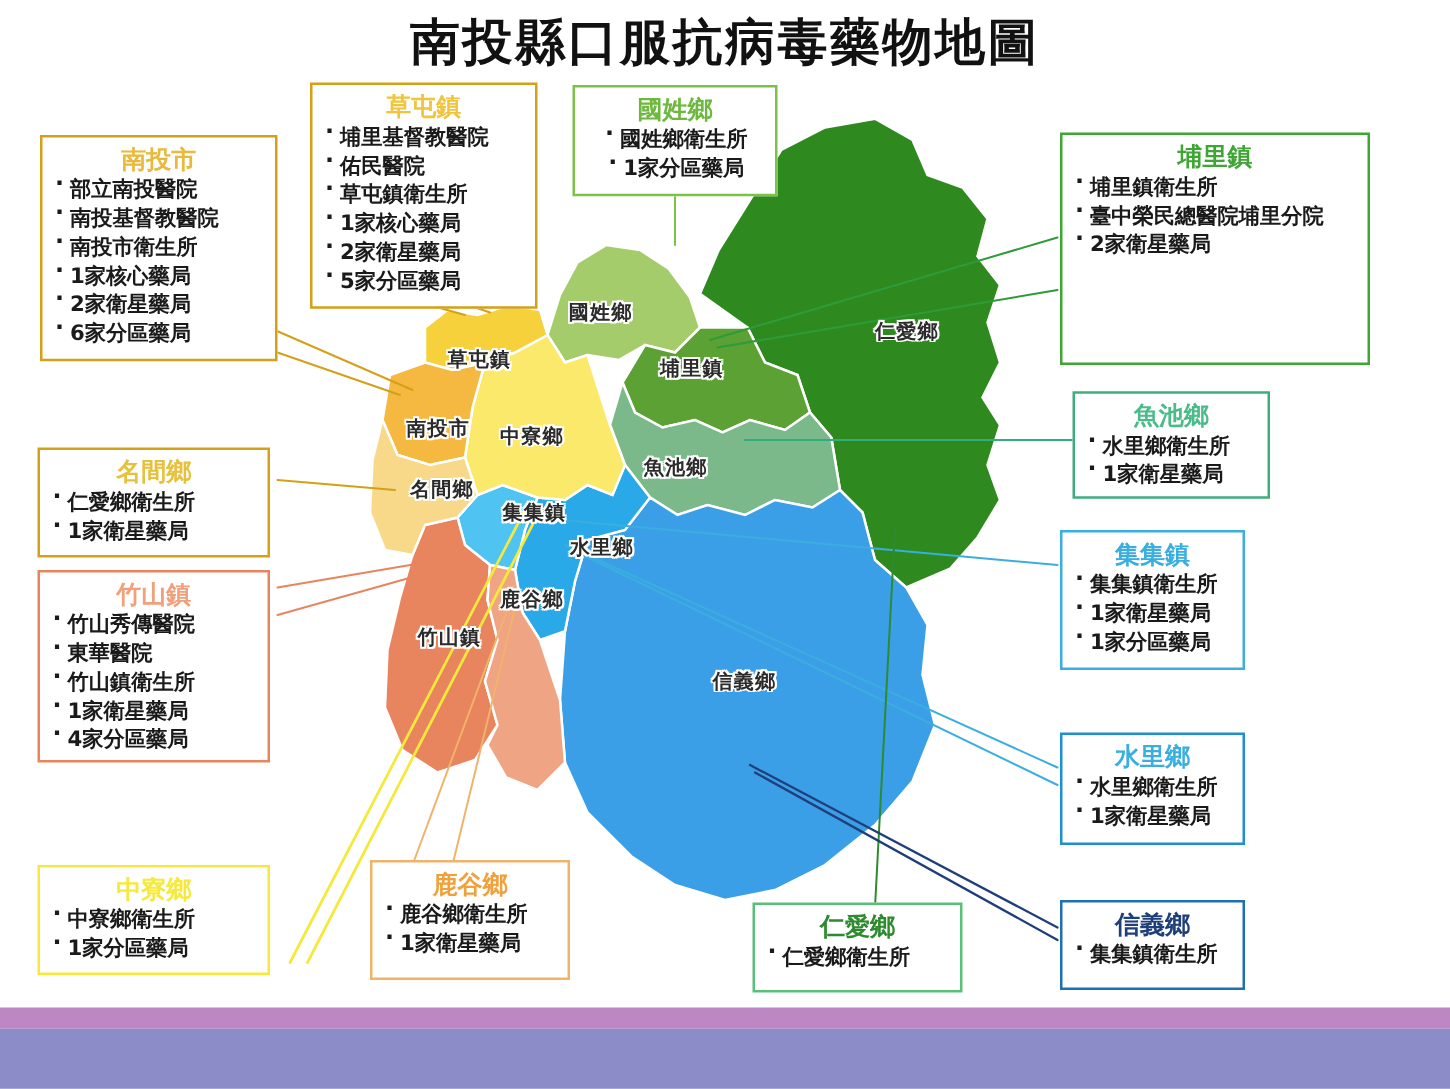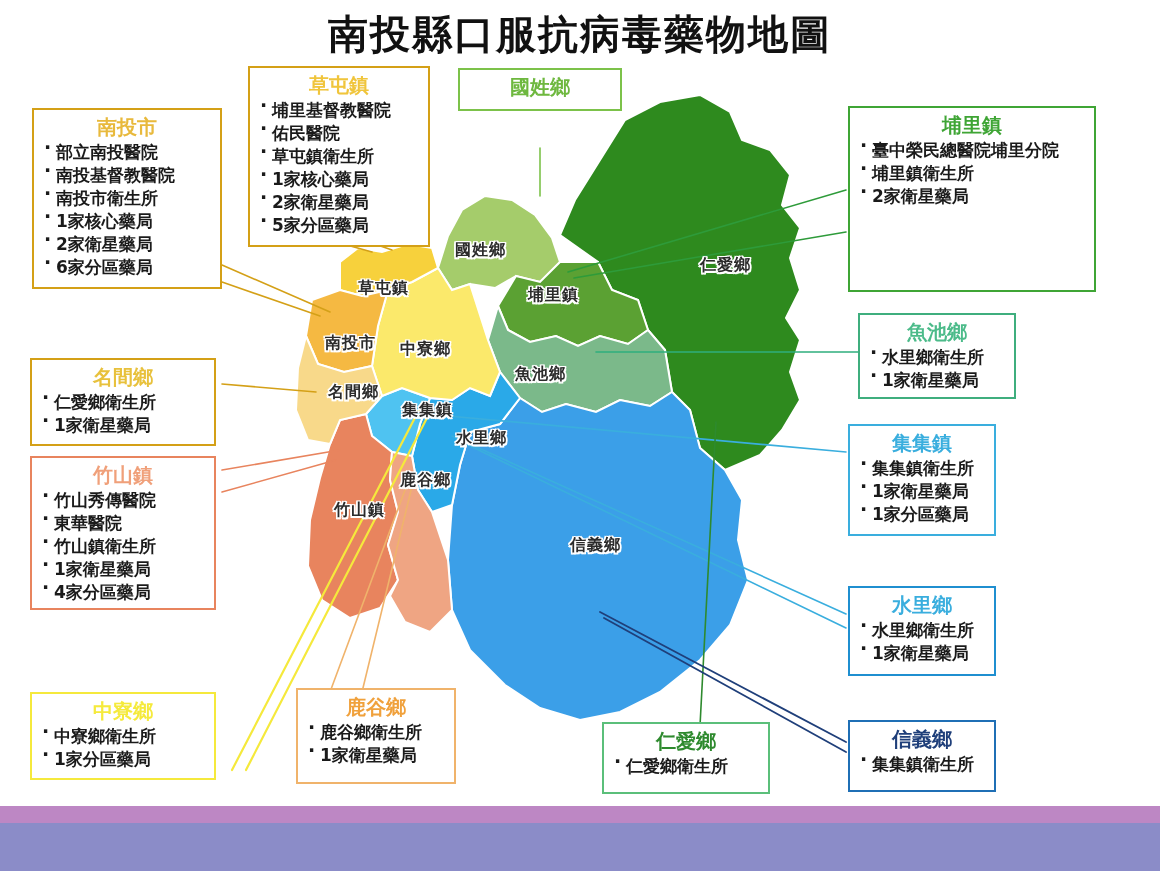--- a/index.html
+++ b/index.html
@@ -178,27 +178,31 @@
       <li>佑民醫院</li>
       <li>草屯鎮衛生所</li>
       <li>1家核心藥局</li>
       <li>2家衛星藥局</li>
       <li>5家分區藥局</li>
     </ul>
   </div>
 
   <div class="box ctr-list" style="left: 458px; top: 68px; width: 164px; border-color: rgb(124, 194, 74);">
     <div class="bt" style="color: rgb(110, 184, 63);">國姓鄉</div>
+    <ul>
+      <li>國姓鄉衛生所</li>
+      <li>1家分區藥局</li>
+    </ul>
   </div>
 
   <div class="box" style="left: 848px; top: 106px; width: 248px; height: 186px; border-color: rgb(63, 165, 53);">
     <div class="bt" style="color: rgb(63, 165, 53);">埔里鎮</div>
     <ul>
+      <li>埔里鎮衛生所</li>
       <li>臺中榮民總醫院埔里分院</li>
-      <li>埔里鎮衛生所</li>
       <li>2家衛星藥局</li>
     </ul>
   </div>
 
   <div class="box" style="left: 858px; top: 313px; width: 158px; height: 86px; border-color: rgb(63, 174, 126);">
     <div class="bt" style="color: rgb(76, 187, 138);">魚池鄉</div>
     <ul>
       <li>水里鄉衛生所</li>
       <li>1家衛星藥局</li>
     </ul>

